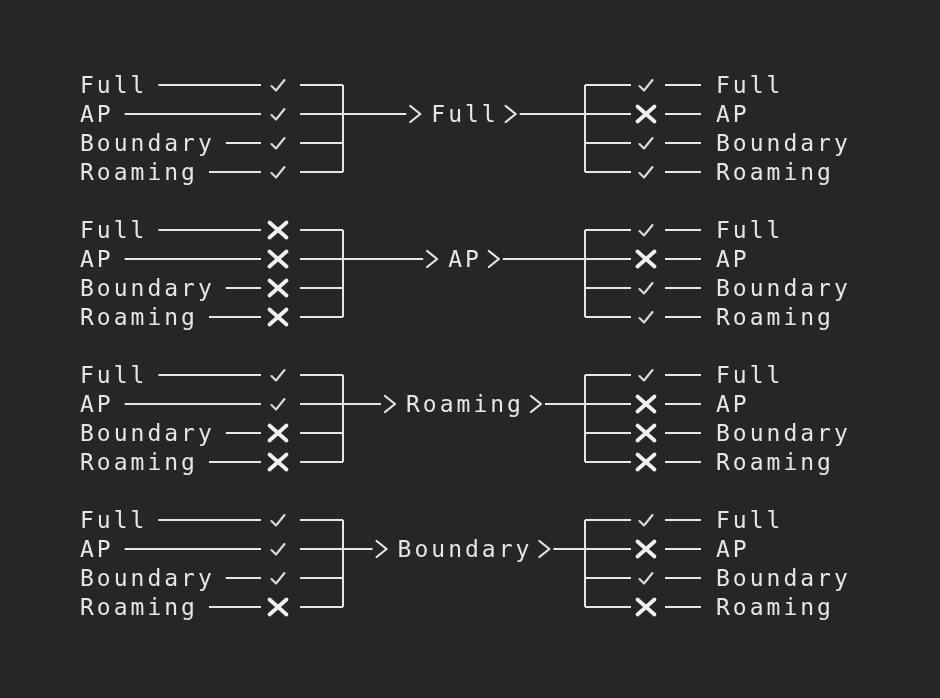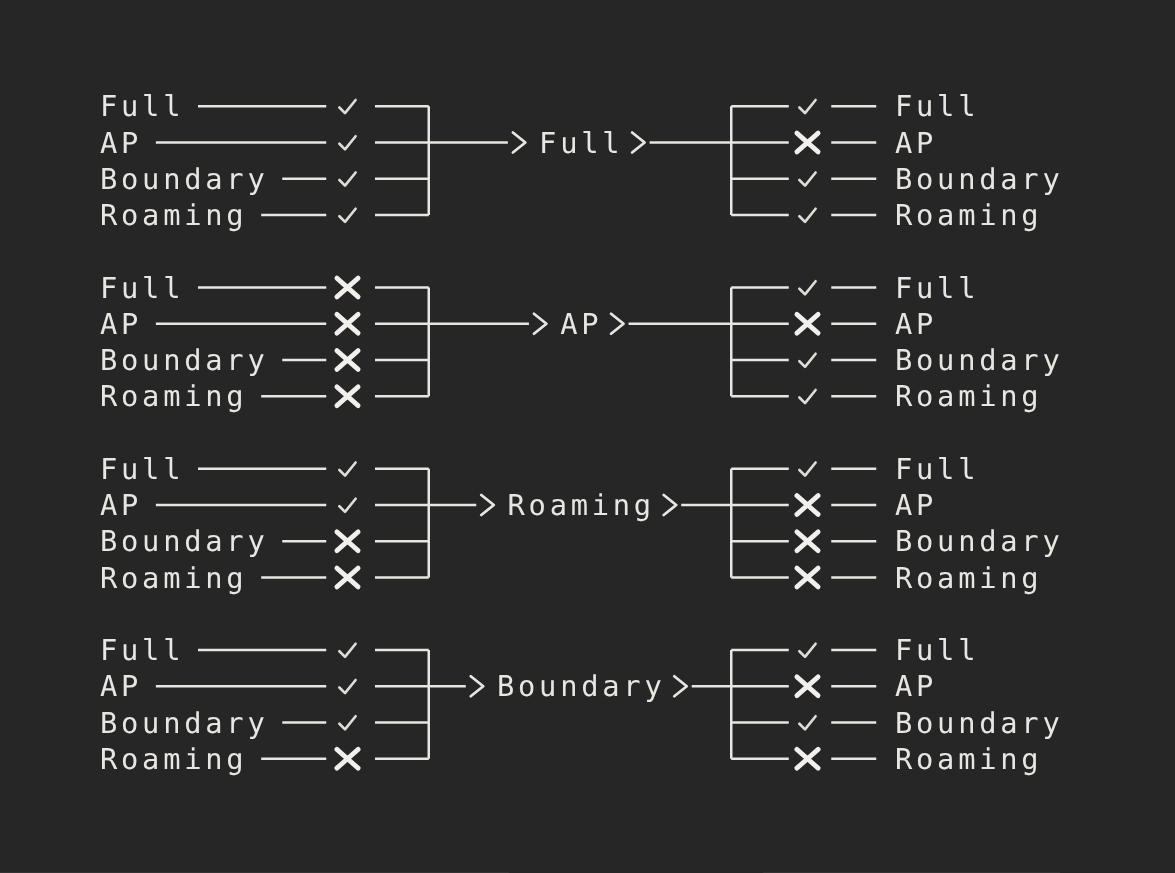--- a/index.html
+++ b/index.html
@@ -9,21 +9,21 @@
   body {
     width: 940px;
     height: 698px;
     background: #262626;
     overflow: hidden;
   }
   .stage {
     position: relative;
     width: 848px;
     height: 698px;
-    background: #737373;
+    background: #0f766e;
   }
   svg { display: block; }
   svg text {
     font-family: "DejaVu Sans Mono", "Liberation Mono", monospace;
     font-size: 23px;
     letter-spacing: 3px;
     fill: #e8e6e2;
   }
 </style>
 </head>

